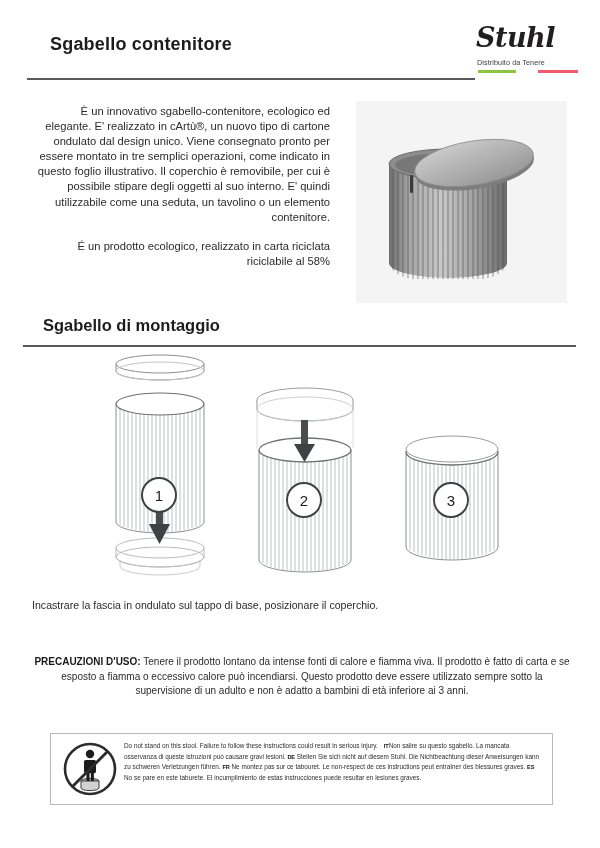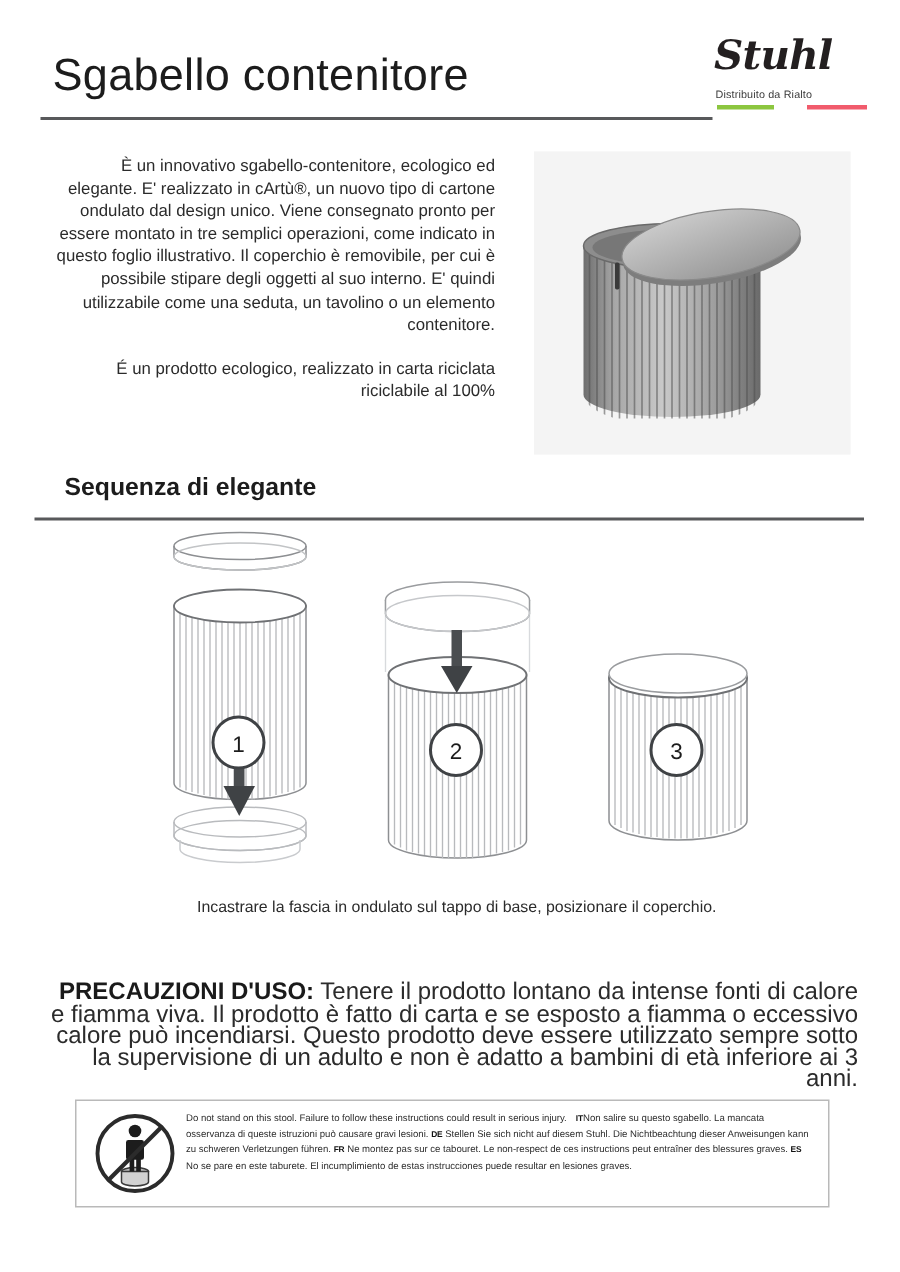--- a/index.html
+++ b/index.html
@@ -24,24 +24,24 @@
 
   
   .header {
     position: absolute;
     left: 0; top: 0;
     width: 600px;
     height: 92px;
   }
   .doc-title {
     position: absolute;
-    left: 35px;
+    left: 50px;
     top: 34px;
-    font-size: 30px;
-    font-weight: 400;
+    font-size: 18px;
+    font-weight: 700;
     letter-spacing: 0.2px;
     color: #1c1c1c;
     white-space: nowrap;
   }
   .title-rule {
     position: absolute;
     left: 27px;
     top: 78px;
     width: 448px;
     height: 2px;
@@ -157,32 +157,32 @@
   
   .assembly-caption {
     position: absolute;
     left: 32px;
     top: 598px;
     width: 545px;
     font-size: 10.6px;
     line-height: 14.4px;
     color: #2b2b2b;
   }
-  .assembly-caption div { white-space: nowrap; text-align: center; }
+  .assembly-caption div { white-space: nowrap; }
 
   
   .precautions {
     position: absolute;
     left: 32px;
     top: 655px;
     width: 540px;
-    font-size: 16px;
+    font-size: 10px;
     line-height: 14.6px;
     color: #2b2b2b;
-    text-align: right;
+    text-align: center;
   }
   .precautions b { font-weight: 700; color: #1a1a1a; }
 
   
   .warning-box {
     position: absolute;
     left: 50px;
     top: 733px;
     width: 503px;
     height: 72px;
@@ -219,31 +219,31 @@
 <body>
 
 <div class="page">
 
   <div class="header">
     <div class="doc-title">Sgabello contenitore</div>
     <div class="title-rule"></div>
 
     <div class="logo">
       <div class="logo-script">Stuhl</div>
-      <div class="logo-sub">Distribuito da Rialto</div>
+      <div class="logo-sub">Distribuito da Tenere</div>
       <div class="logo-bars">
         <div class="bar-green"></div>
         <div class="bar-red"></div>
       </div>
     </div>
   </div>
 
   <div class="intro">
     <p>È un innovativo sgabello-contenitore, ecologico ed elegante. E' realizzato in cArtù®, un nuovo tipo di cartone ondulato dal design unico. Viene consegnato pronto per essere montato in tre semplici operazioni, come indicato in questo foglio illustrativo. Il coperchio è removibile, per cui è possibile stipare degli oggetti al suo interno. E' quindi utilizzabile come una seduta, un tavolino o un elemento contenitore.</p>
-    <p class="second">É un prodotto ecologico, realizzato in carta riciclata riciclabile al 100%</p>
+    <p class="second">É un prodotto ecologico, realizzato in carta riciclata riciclabile al 58%</p>
   </div>
 
   <div class="photo">
     <svg width="211" height="202" viewBox="0 0 211 202">
       <defs>
         <linearGradient id="bodyGrad" x1="0" y1="0" x2="1" y2="0">
           <stop offset="0" stop-color="#6e6e6e"></stop>
           <stop offset="0.18" stop-color="#a8a8a8"></stop>
           <stop offset="0.45" stop-color="#c9c9c9"></stop>
           <stop offset="0.72" stop-color="#a2a2a2"></stop>
@@ -298,21 +298,21 @@
       <rect x="54" y="74" width="3" height="18" rx="1.2" fill="#3a3a3a"></rect>
 
       <g transform="translate(118,62) rotate(-9)">
         <ellipse cx="0" cy="4" rx="60" ry="22" fill="#7d7d7d"></ellipse>
         <ellipse cx="0" cy="0" rx="60" ry="22" fill="url(#lidGrad)"></ellipse>
         <ellipse cx="0" cy="0" rx="60" ry="22" fill="none" stroke="#8a8a8a" stroke-width="0.8"></ellipse>
       </g>
     </svg>
   </div>
 
-  <div class="section-title">Sequenza di elegante</div>
+  <div class="section-title">Sgabello di montaggio</div>
   <div class="section-rule"></div>
 
   <div class="steps">
 
     <div class="step" id="step1">
       <svg width="140" height="240" viewBox="0 0 140 240">
         <g fill="none" stroke="#8d8f92" stroke-width="1">
 
           <ellipse cx="70" cy="12" rx="44" ry="9" fill="#fff"></ellipse>
           <path d="M26,12 L26,19 A44,9 0 0 0 114,19 L114,12"></path>

